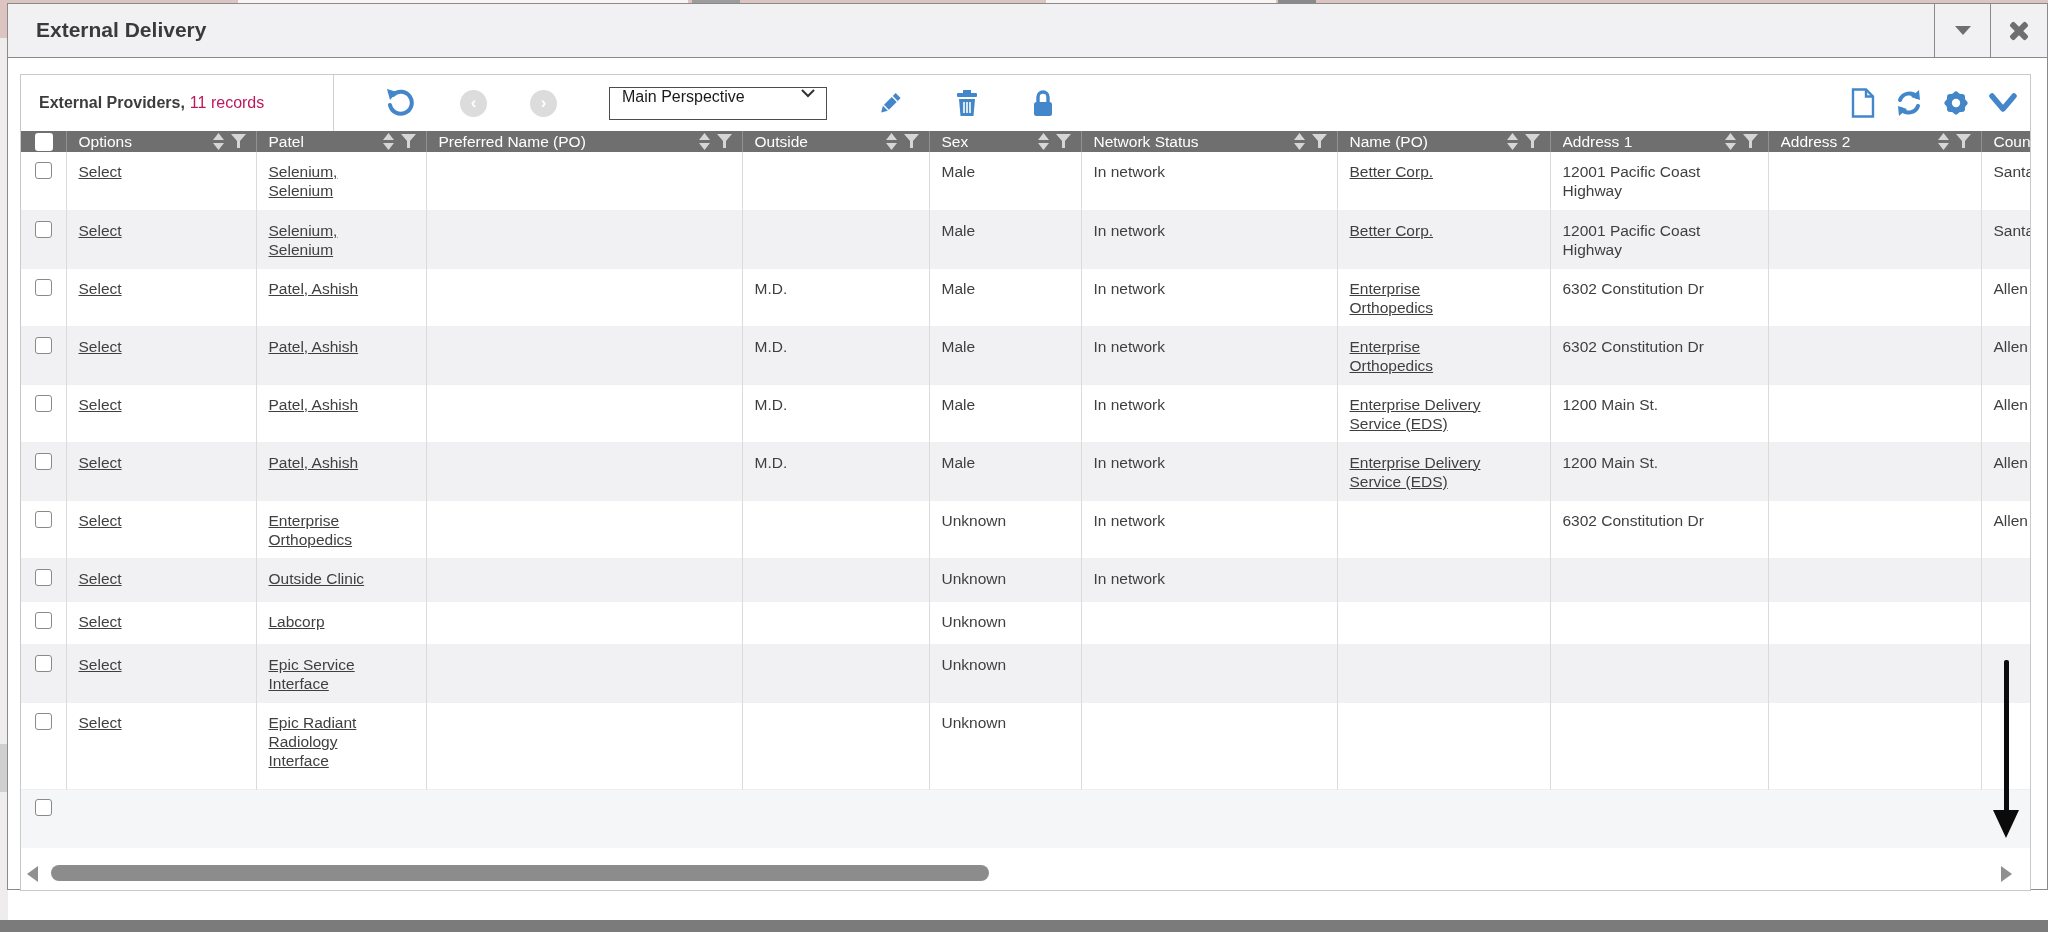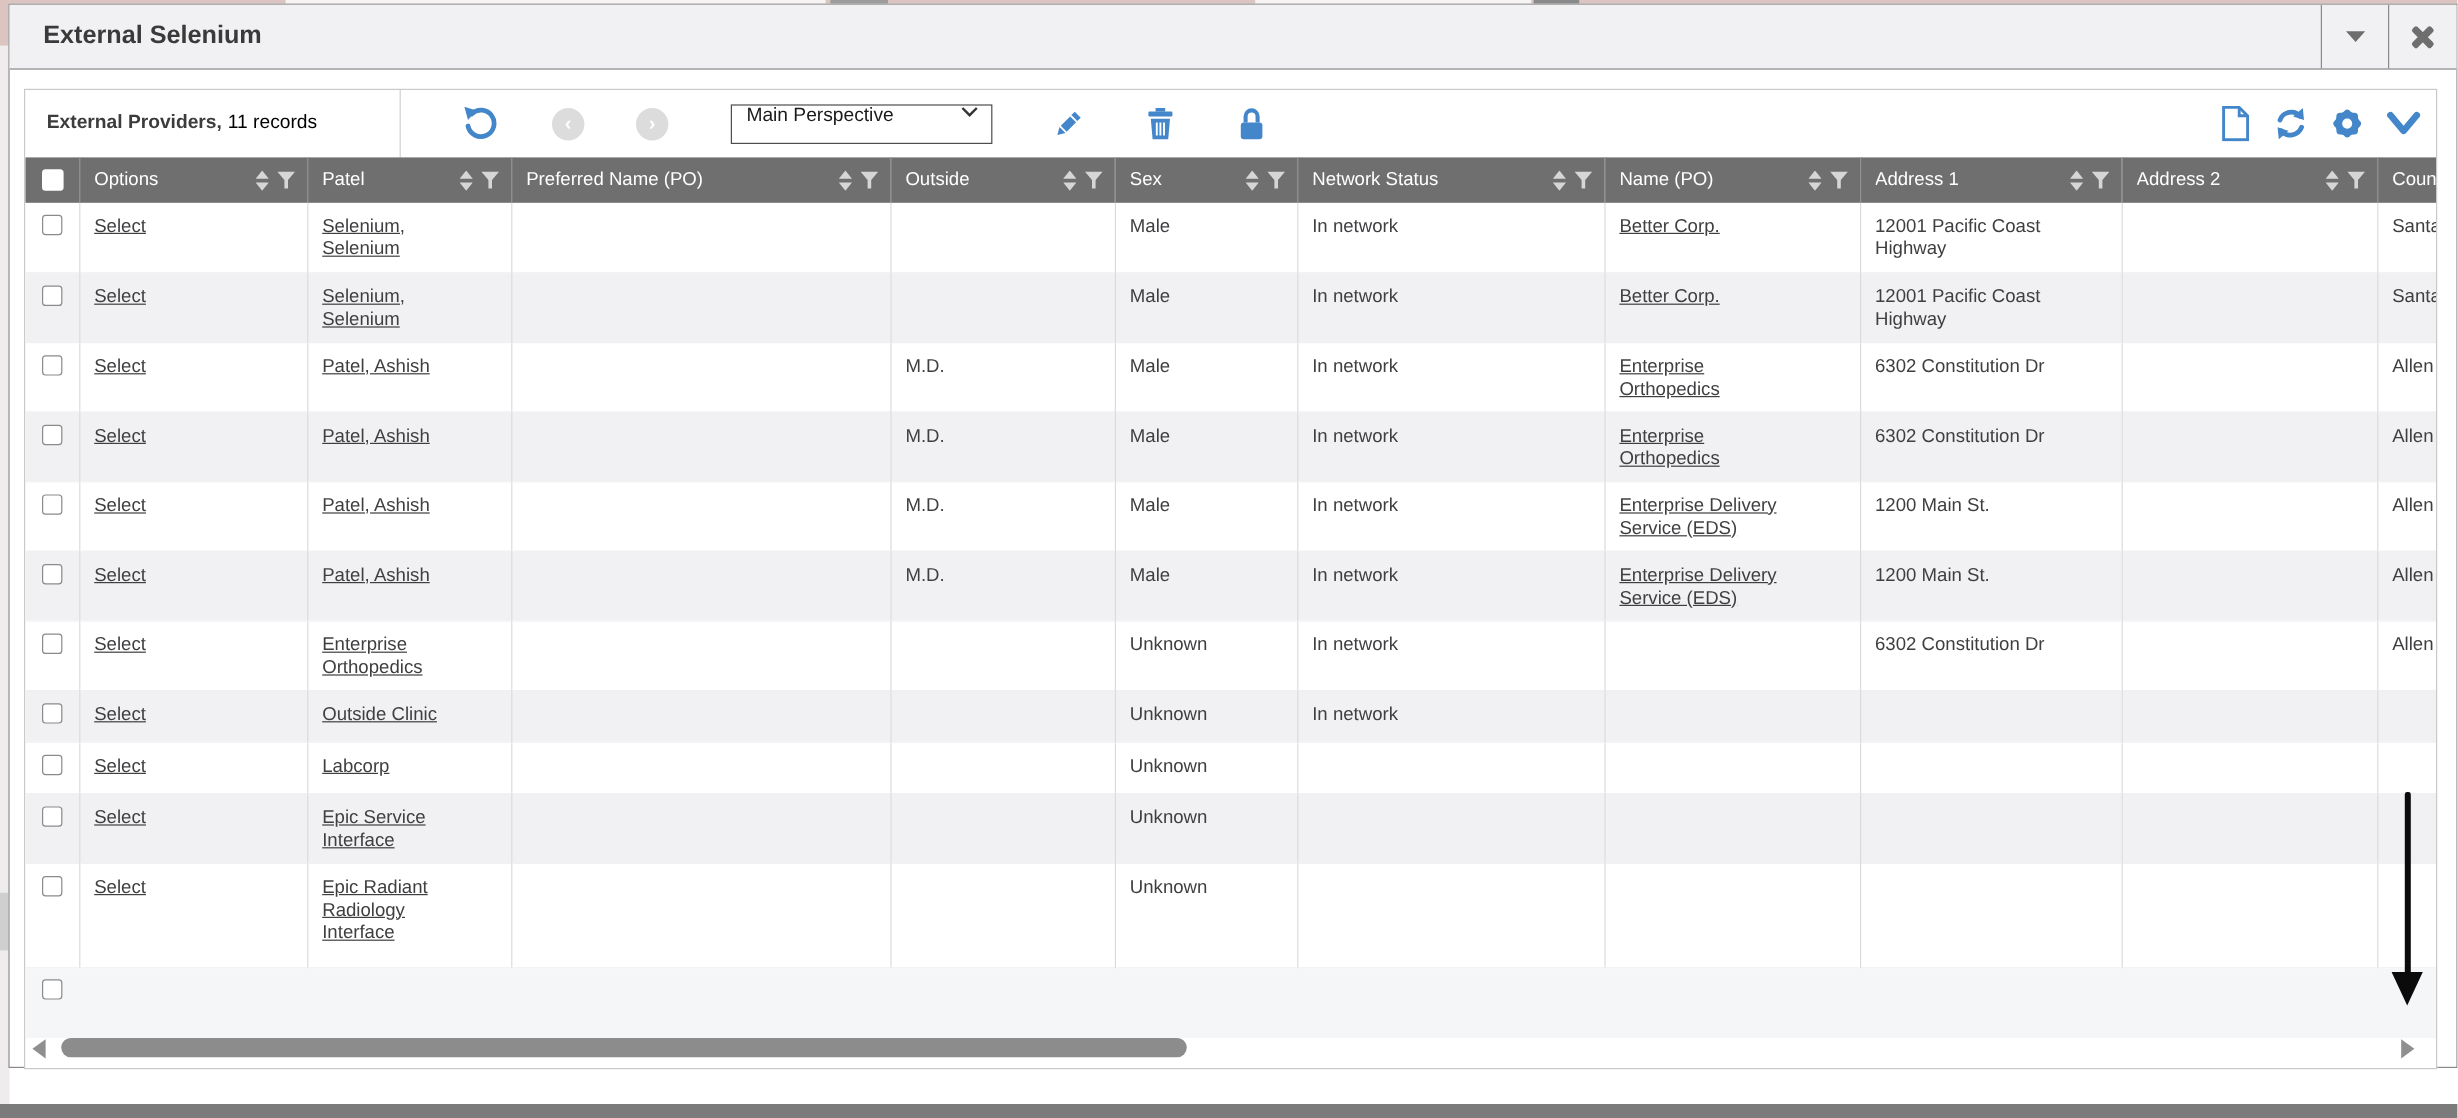--- a/index.html
+++ b/index.html
@@ -33,33 +33,33 @@
 
   
   .content-box { position:absolute; left:12px; top:70px; width:2011px; height:817px;
                  border:1px solid #c9c9c9; background:#fff; overflow:hidden; }
 
   
   .toolbar { position:relative; height:56px; display:flex; align-items:center;gap:38px; }
   .summary { width:313px; height:100%; border-right:1px solid #d0d0d0;
              display:flex; align-items:center; padding-left:18px; font-size:16px; color:#3c3c3c; white-space:nowrap; }
   .summary b { font-weight:bold; }
-  .summary .count { font-weight:normal; color:#000000; margin-left:5px; }
+  .summary .count { font-weight:normal; color:#be185d; margin-left:5px; }
   .tool-ic { margin-left:12px; display:flex; align-items:center; justify-content:center; cursor:pointer; }
   .nav-circle { width:27px; height:27px; border-radius:50%; background:#dcdcdc; color:#ffffff;
                 font-size:17px; font-weight:bold; display:flex; align-items:center; justify-content:center; margin-left:8px; }
   .perspective { margin-left:14px; width:218px; height:33px; border:1px solid #4d4d4d; background:#fff;
                  display:flex; align-items:flex-start; justify-content:space-between; padding:0 10px 0 12px;
                  font-size:16px; color:#1a1a1a; cursor:pointer; }
   .right-icons { position:absolute; right:12px; top:0; height:100%; display:flex; align-items:center; gap:18px; }
 
   
   .tbl-viewport { position:relative; width:2009px; overflow:hidden; }
   table { border-collapse:collapse; table-layout:fixed; width:2200px; }
-  thead th { background:#6f6f6f; height:38px; border-right:1px solid #919191; padding:0 10px 0 12px;
+  thead th { background:#6f6f6f; height:21px; border-right:1px solid #919191; padding:0 10px 0 12px;
              font-weight:normal; text-align:left; }
   thead th:last-child { border-right:none; }
   .hwrap { display:flex; align-items:center; }
   .hlabel { flex:1; color:#ffffff; font-size:15.5px; white-space:nowrap; overflow:hidden; }
   .hicons { display:flex; align-items:center; gap:7px; margin-left:4px; }
   .hcb { width:18px; height:18px; background:#ffffff; border-radius:3px; margin:0 auto; }
   td { border-right:1px solid #dbdbdb; padding:10px 14px 8px 12px; vertical-align:top;
        font-size:15.5px; line-height:19px; color:#3f3f42; }
   td:last-child { border-right:none; }
   td.cbcell { padding:10px 0 0 0; text-align:center; }
@@ -97,21 +97,21 @@
 <div class="bg-top-w2"></div>
 <div class="bg-top-g2"></div>
 <div class="bg-left"></div>
 <div class="bg-left-pink"></div>
 <div class="bg-left-blob"></div>
 <div class="bottom-bar"></div>
 
 <div class="window">
 
   <div class="titlebar">
-    <div class="title">External Selenium</div>
+    <div class="title">External Delivery</div>
     <div class="tb-btn tb-collapse">
       <span class="tri-down"></span>
     </div>
     <div class="tb-btn tb-close">
       <span class="xmark">
           <span></span>
           <span></span>
         </span>
     </div>
   </div>

